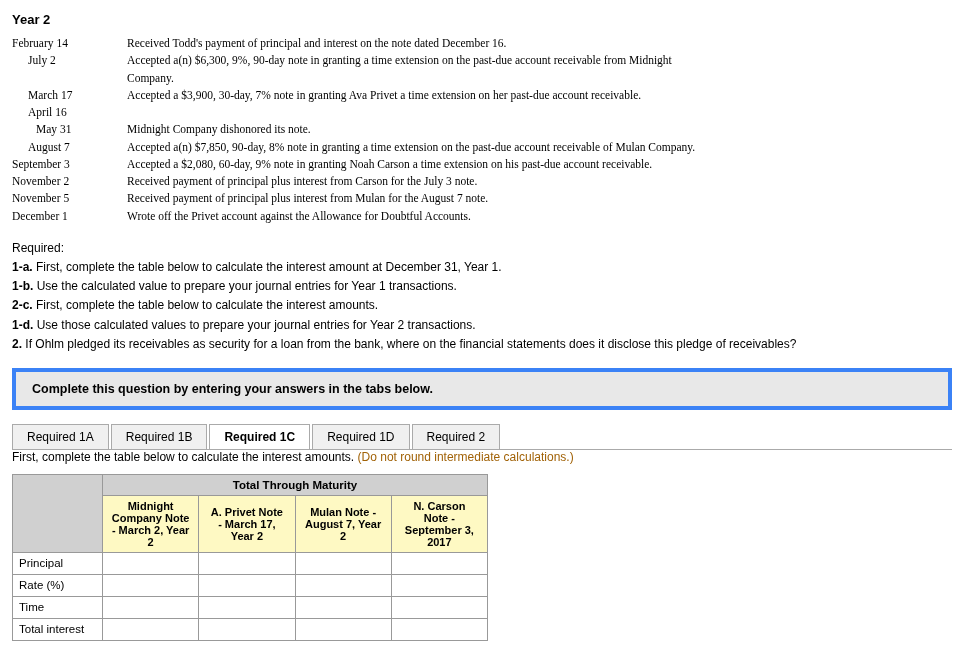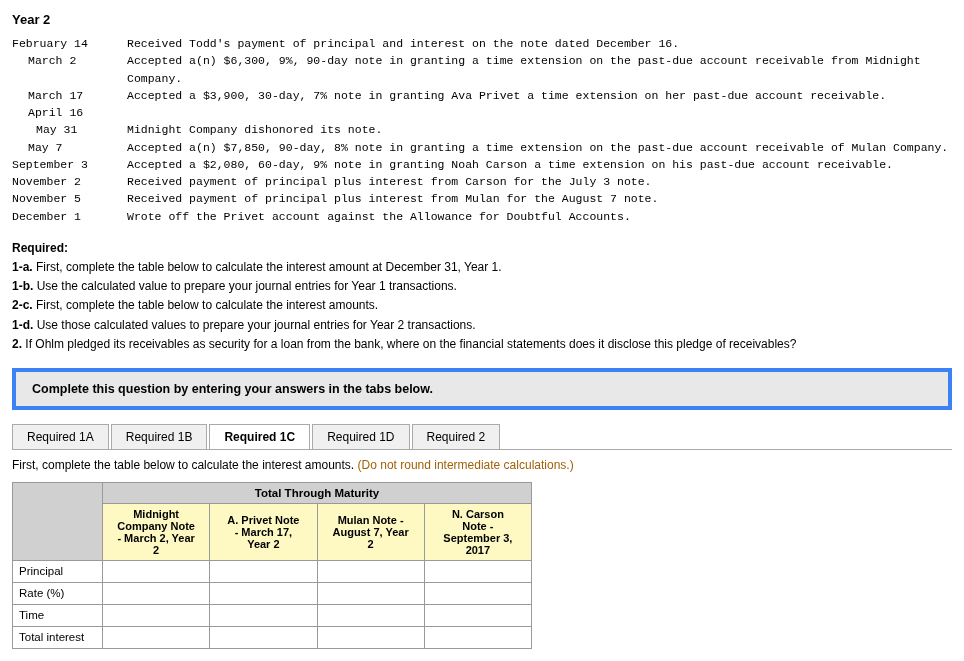--- a/index.html
+++ b/index.html
@@ -14,53 +14,52 @@
     }
     .year-title {
       font-weight: bold;
       font-size: 13px;
       margin-bottom: 8px;
     }
     .transactions {
       font-size: 11.5px;
       line-height: 1.5;
       margin-bottom: 14px;
-      font-family: Liberation Mono, monospace;
+      font-family: Liberation Serif, serif;
     }
     .transactions .line {
       display: flex;
     }
     .transactions .date-col {
       min-width: 115px;
       white-space: nowrap;
     }
     .transactions .text-col {
       flex: 1;
     }
     .required-section {
       margin-bottom: 14px;
       font-size: 12px;
       line-height: 1.6;
     }
     .required-section .req-title {
-      font-weight: bold;
+      font-weight: normal;
     }
     .complete-box {
       background: #e8e8e8;
       border: 4px solid #3b82f6;
       padding: 10px 16px;
       margin-bottom: 14px;
       font-size: 12.5px;
       font-weight: bold;
     }
     .tabs-row {
       display: flex;
       gap: 0;
       border-bottom: 1px solid #aaa;
-      margin-bottom: 8px;
     }
     .tab {
       padding: 5px 14px;
       border: 1px solid #aaa;
       border-bottom: none;
       background: #f0f0f0;
       cursor: pointer;
       font-size: 12px;
       margin-right: 2px;
     }
@@ -69,21 +68,21 @@
       font-weight: bold;
     }
     .instruction-text {
       font-size: 12px;
       margin-bottom: 10px;
     }
     .instruction-text .do-not {
       color: #a16207;
     }
     .table-wrapper {
-      width: 520px;
+      width: 476px;
     }
     table {
       border-collapse: collapse;
       width: 100%;
       font-size: 11.5px;
     }
     table th, table td {
       border: 1px solid #999;
       padding: 4px 6px;
       text-align: center;
@@ -121,40 +120,40 @@
 <body>
 
 <div class="year-title">Year 2</div>
 
 <div class="transactions">
   <div class="line">
     <span class="date-col">February 14</span>
     <span class="text-col">Received Todd's payment of principal and interest on the note dated December 16.</span>
   </div>
   <div class="line">
-    <span class="date-col" style="padding-left:16px;">March 2</span>
+    <span class="date-col" style="padding-left:16px;">July 2</span>
     <span class="text-col">Accepted a(n) $6,300, 9%, 90-day note in granting a time extension on the past-due account receivable from Midnight</span>
   </div>
   <div class="line">
     <span class="date-col"></span>
     <span class="text-col">Company.</span>
   </div>
   <div class="line">
     <span class="date-col" style="padding-left:16px;">March 17</span>
     <span class="text-col">Accepted a $3,900, 30-day, 7% note in granting Ava Privet a time extension on her past-due account receivable.</span>
   </div>
   <div class="line">
     <span class="date-col" style="padding-left:16px;">April 16</span>
   </div>
   <div class="line">
     <span class="date-col" style="padding-left:24px;">May 31</span>
     <span class="text-col">Midnight Company dishonored its note.</span>
   </div>
   <div class="line">
-    <span class="date-col" style="padding-left:16px;">May 7</span>
+    <span class="date-col" style="padding-left:16px;">August 7</span>
     <span class="text-col">Accepted a(n) $7,850, 90-day, 8% note in granting a time extension on the past-due account receivable of Mulan Company.</span>
   </div>
   <div class="line">
     <span class="date-col">September 3</span>
     <span class="text-col">Accepted a $2,080, 60-day, 9% note in granting Noah Carson a time extension on his past-due account receivable.</span>
   </div>
   <div class="line">
     <span class="date-col">November 2</span>
     <span class="text-col">Received payment of principal plus interest from Carson for the July 3 note.</span>
   </div>

